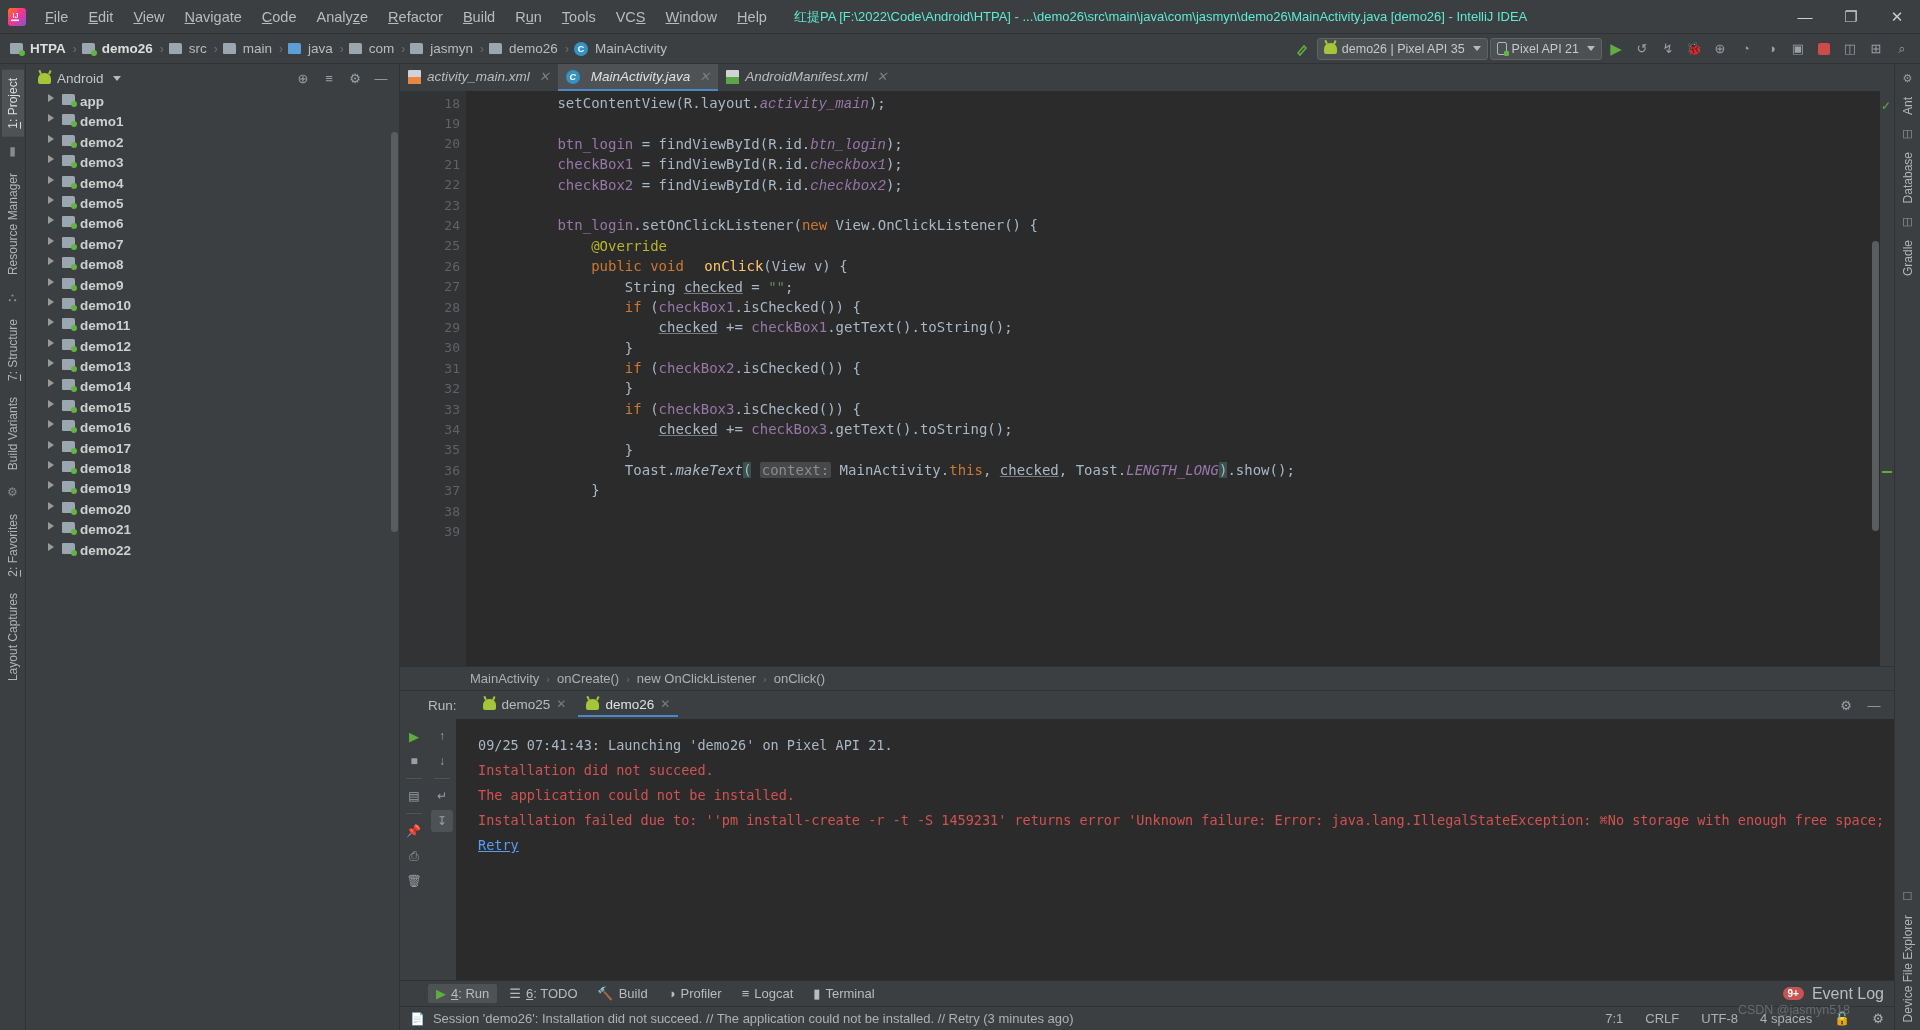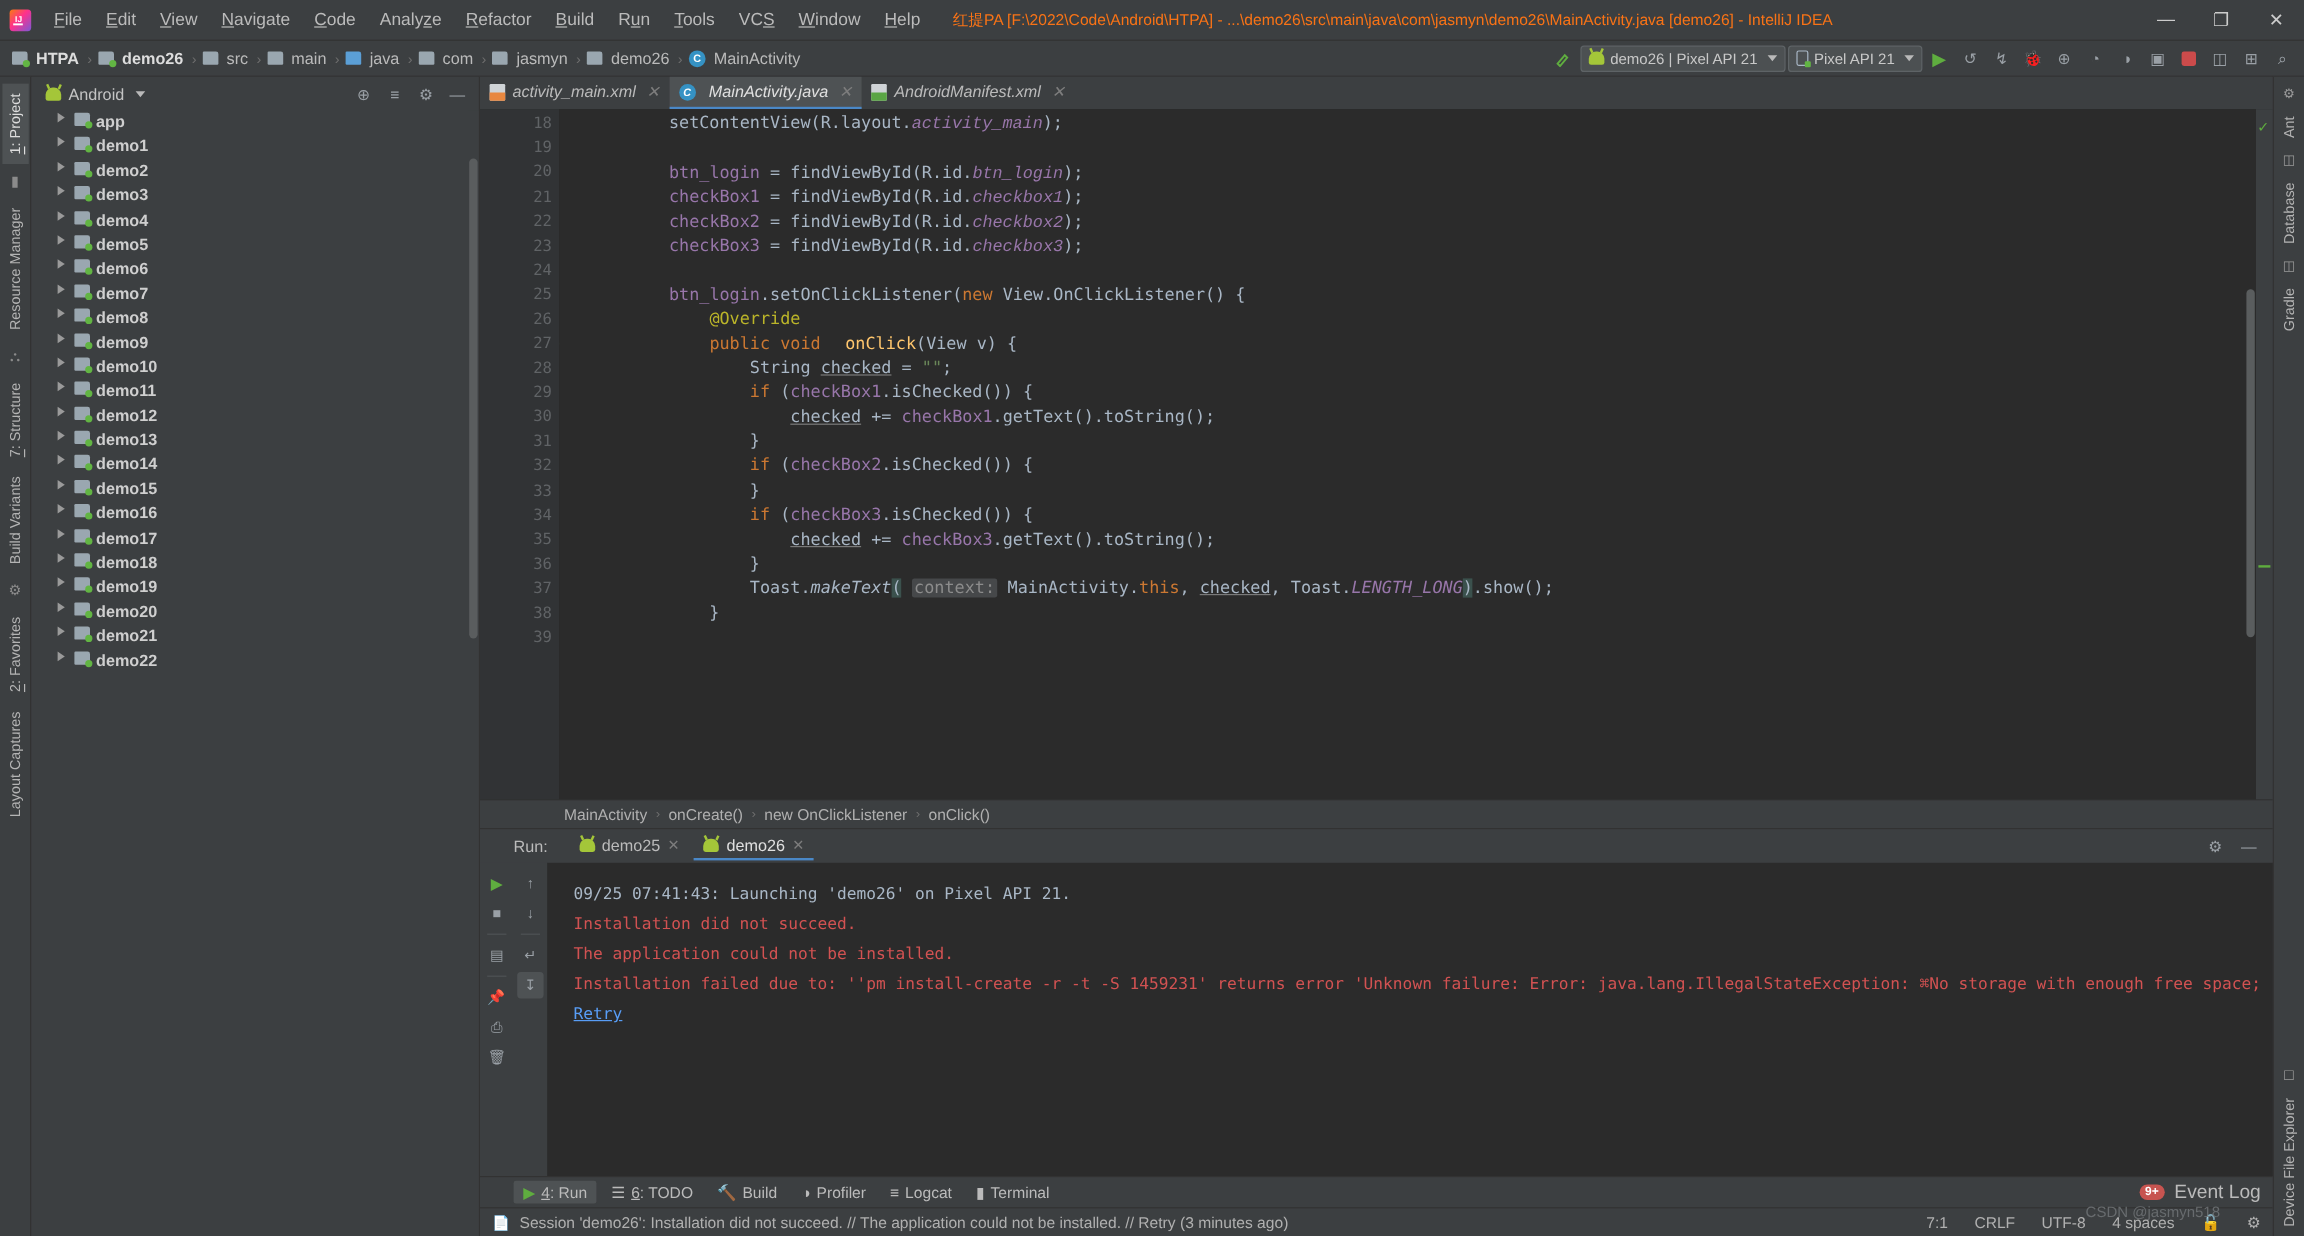--- a/index.html
+++ b/index.html
@@ -22,21 +22,21 @@
     background: linear-gradient(135deg,#f97a12 0%,#ff318c 45%,#7b58d6 100%);
     display: flex; align-items: center; justify-content: center;
     font-size: 11px; font-weight: bold; color: #fff; flex: 0 0 18px;
   }
   .menu { display: flex; align-items: center; gap: 2px; }
   .menu-item {
     font-size: 14.5px; color: #bbbbbb; padding: 4px 9px; cursor: default; white-space: nowrap;
   }
   .menu-item u { text-decoration: underline; }
   .win-title {
-    font-size: 13px; color: #f97316; margin-left: 18px; white-space: nowrap;
+    font-size: 13px; color: #5eead4; margin-left: 18px; white-space: nowrap;
     overflow: hidden; text-overflow: ellipsis; flex: 1 1 auto;
   }
   .win-buttons { display: flex; align-items: center; margin-left: auto; flex: 0 0 auto; }
   .win-btn {
     width: 46px; height: 34px; display: flex; align-items: center; justify-content: center;
     color: #cccccc; font-size: 15px;
   }
 
   
   .navbar {
@@ -314,21 +314,21 @@
     </div>
 
     <div class="nav-right">
       <div class="tb-ico">
           <svg width="15" height="15" viewBox="0 0 15 15">
             <path d="M3 12 L9 5 L11 7 L5 14 Z" fill="none" stroke="#5fad3f" stroke-width="1.6"></path>
           </svg>
         </div>
       <div class="combo">
         <span class="droid"></span>
-        <span>demo26 | Pixel API 21</span>
+        <span>demo26 | Pixel API 35</span>
         <span class="caret"></span>
       </div>
       <div class="combo">
         <span class="phone-ico"></span>
         <span>Pixel API 21</span>
         <span class="caret"></span>
       </div>
       <div class="tb-ico green">▶</div>
       <div class="tb-ico">↺</div>
       <div class="tb-ico">↯</div>
@@ -570,21 +570,20 @@
               <span class="fold">−</span>
             </div>
         </div>
 
         <div class="code">
           <div class="cline">        setContentView(R.layout.<span class="fldi">activity_main</span>);</div>
           <div class="cline"> </div>
           <div class="cline">        <span class="fld">btn_login</span> = findViewById(R.id.<span class="fldi">btn_login</span>);</div>
           <div class="cline">        <span class="fld">checkBox1</span> = findViewById(R.id.<span class="fldi">checkbox1</span>);</div>
           <div class="cline">        <span class="fld">checkBox2</span> = findViewById(R.id.<span class="fldi">checkbox2</span>);</div>
-          <div class="cline">        <span class="fld">checkBox3</span> = findViewById(R.id.<span class="fldi">checkbox3</span>);</div>
           <div class="cline"> </div>
           <div class="cline">        <span class="fld">btn_login</span>.setOnClickListener(<span class="kw">new</span> View.OnClickListener() {</div>
           <div class="cline">            <span class="ann">@Override</span></div>
           <div class="cline">            <span class="kw">public</span> <span class="kw">void</span> <span class="mth">onClick</span>(View v) {</div>
           <div class="cline">                String <span class="und">checked</span> = <span class="str">""</span>;</div>
           <div class="cline">                <span class="kw">if</span> (<span class="fld">checkBox1</span>.isChecked()) {</div>
           <div class="cline">                    <span class="und">checked</span> += <span class="fld">checkBox1</span>.getText().toString();</div>
           <div class="cline">                }</div>
           <div class="cline">                <span class="kw">if</span> (<span class="fld">checkBox2</span>.isChecked()) {</div>
           <div class="cline">                }</div>

